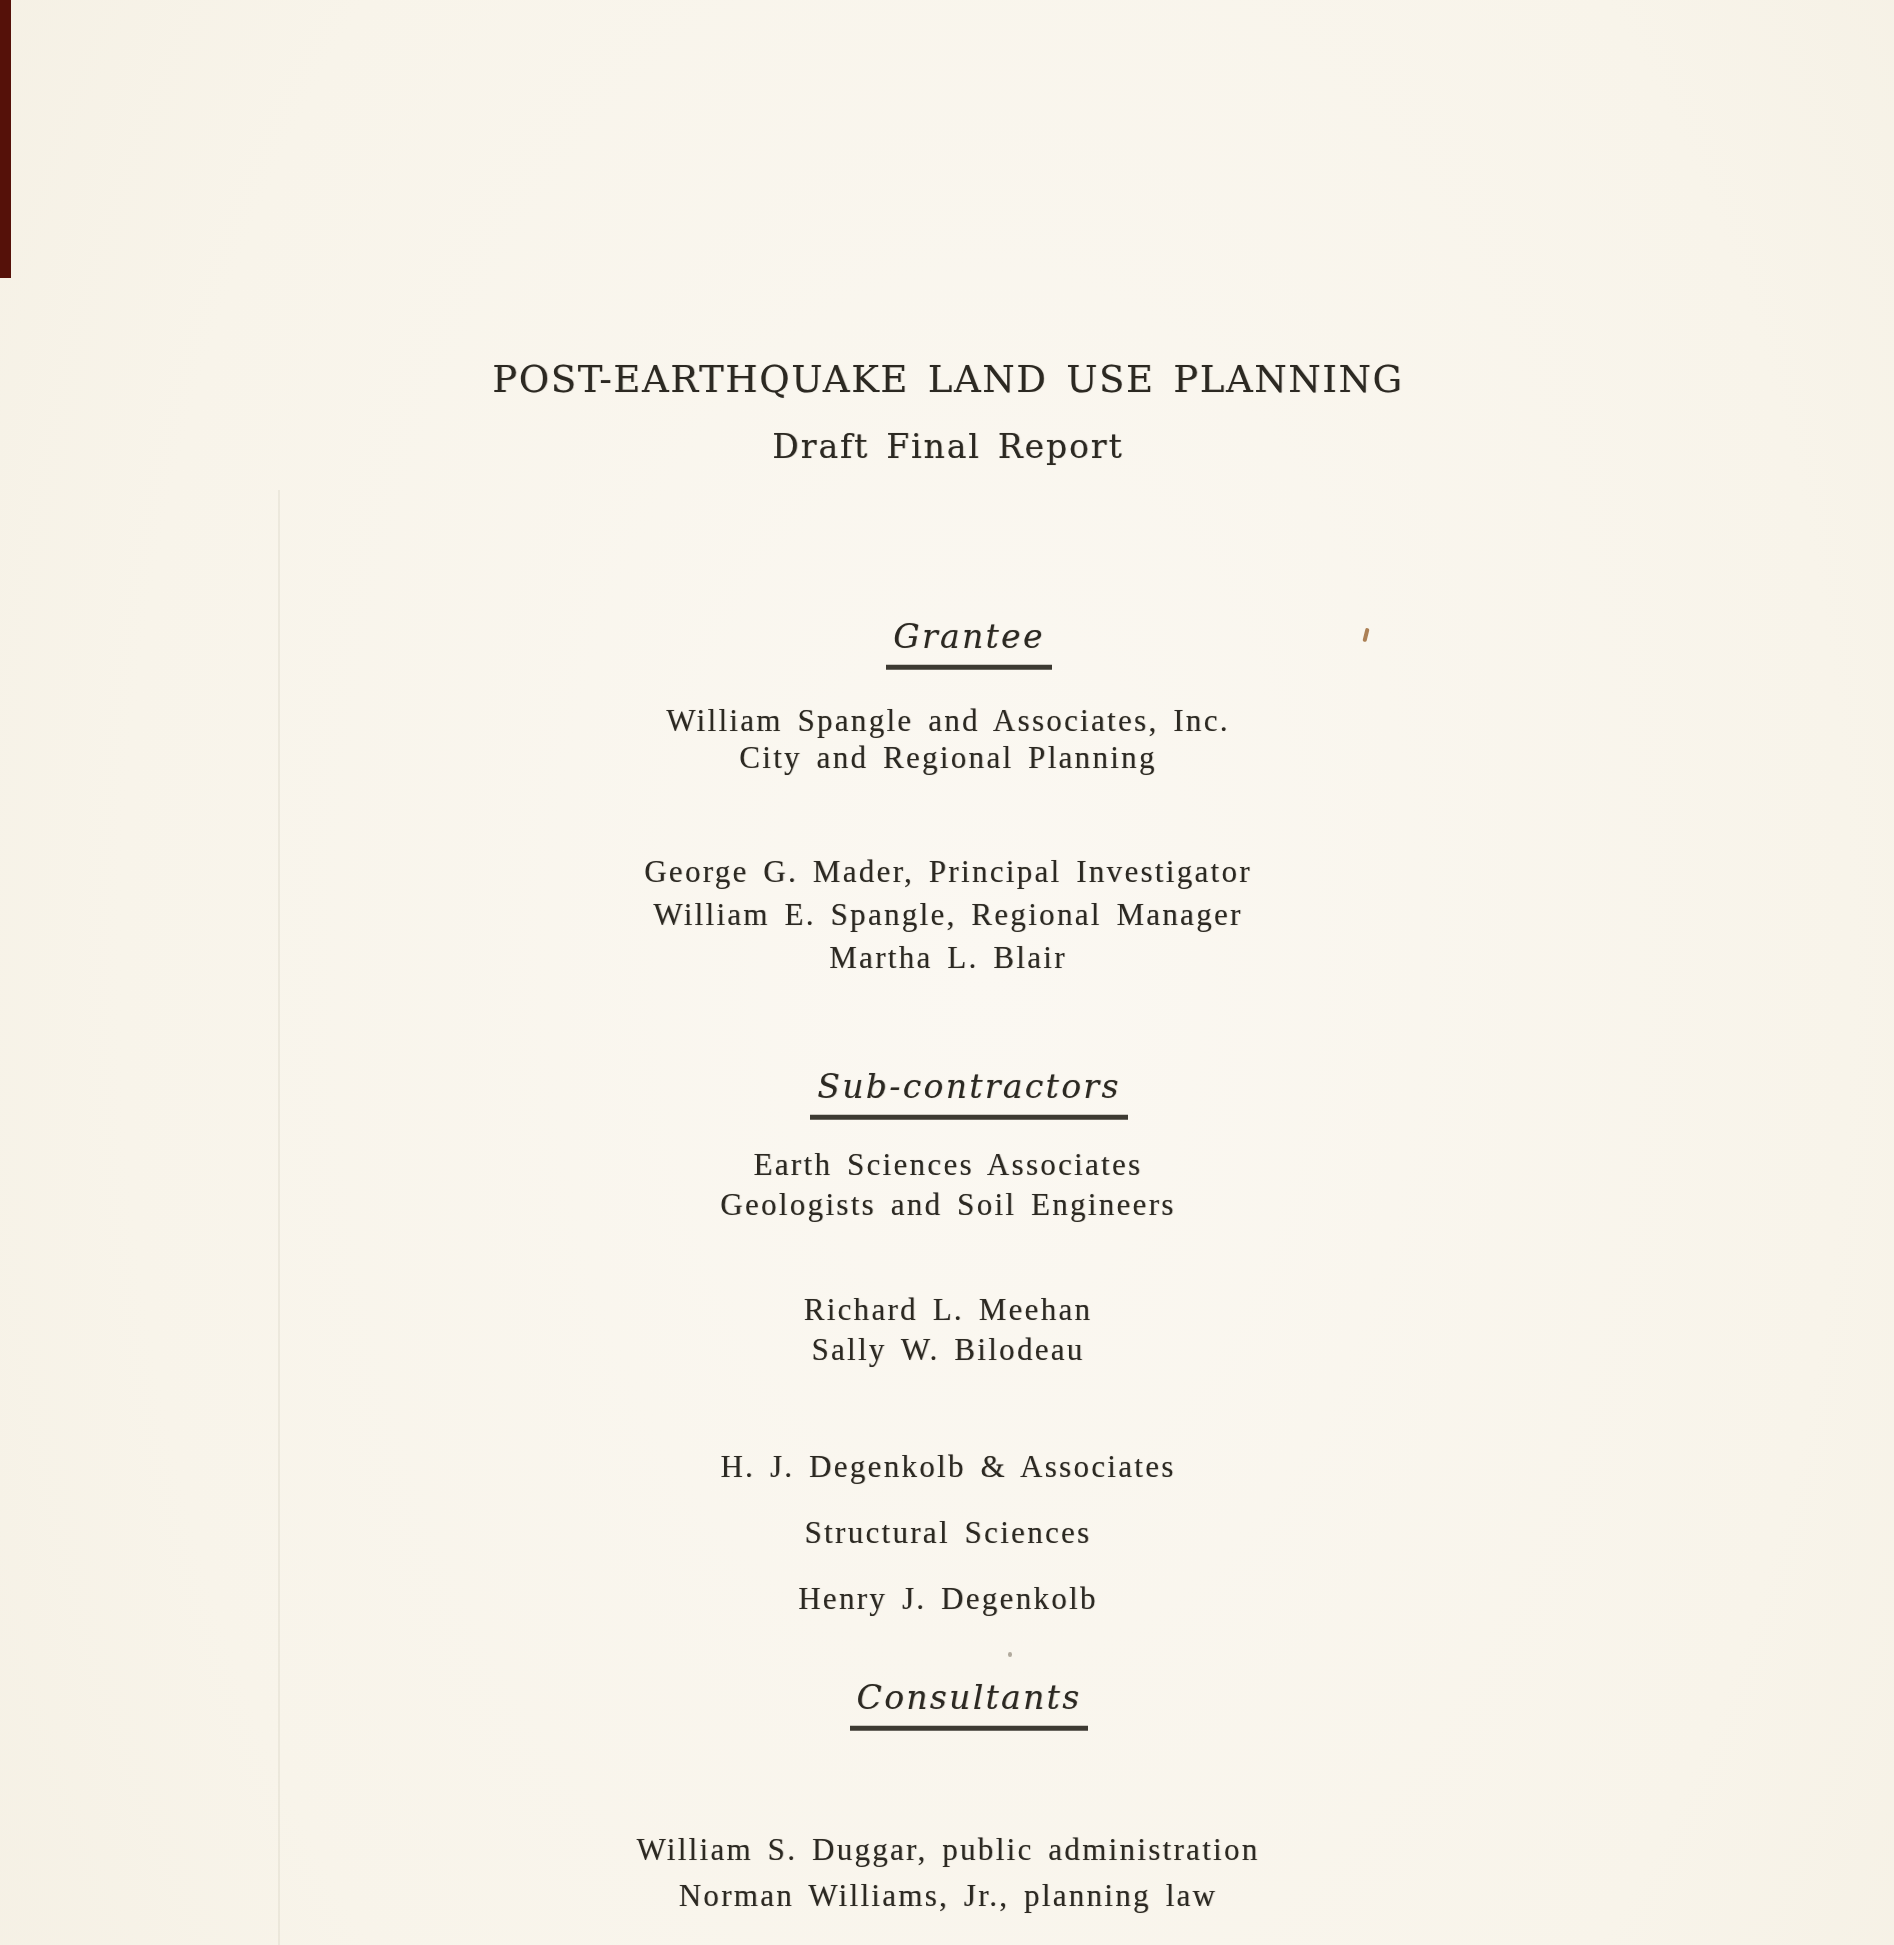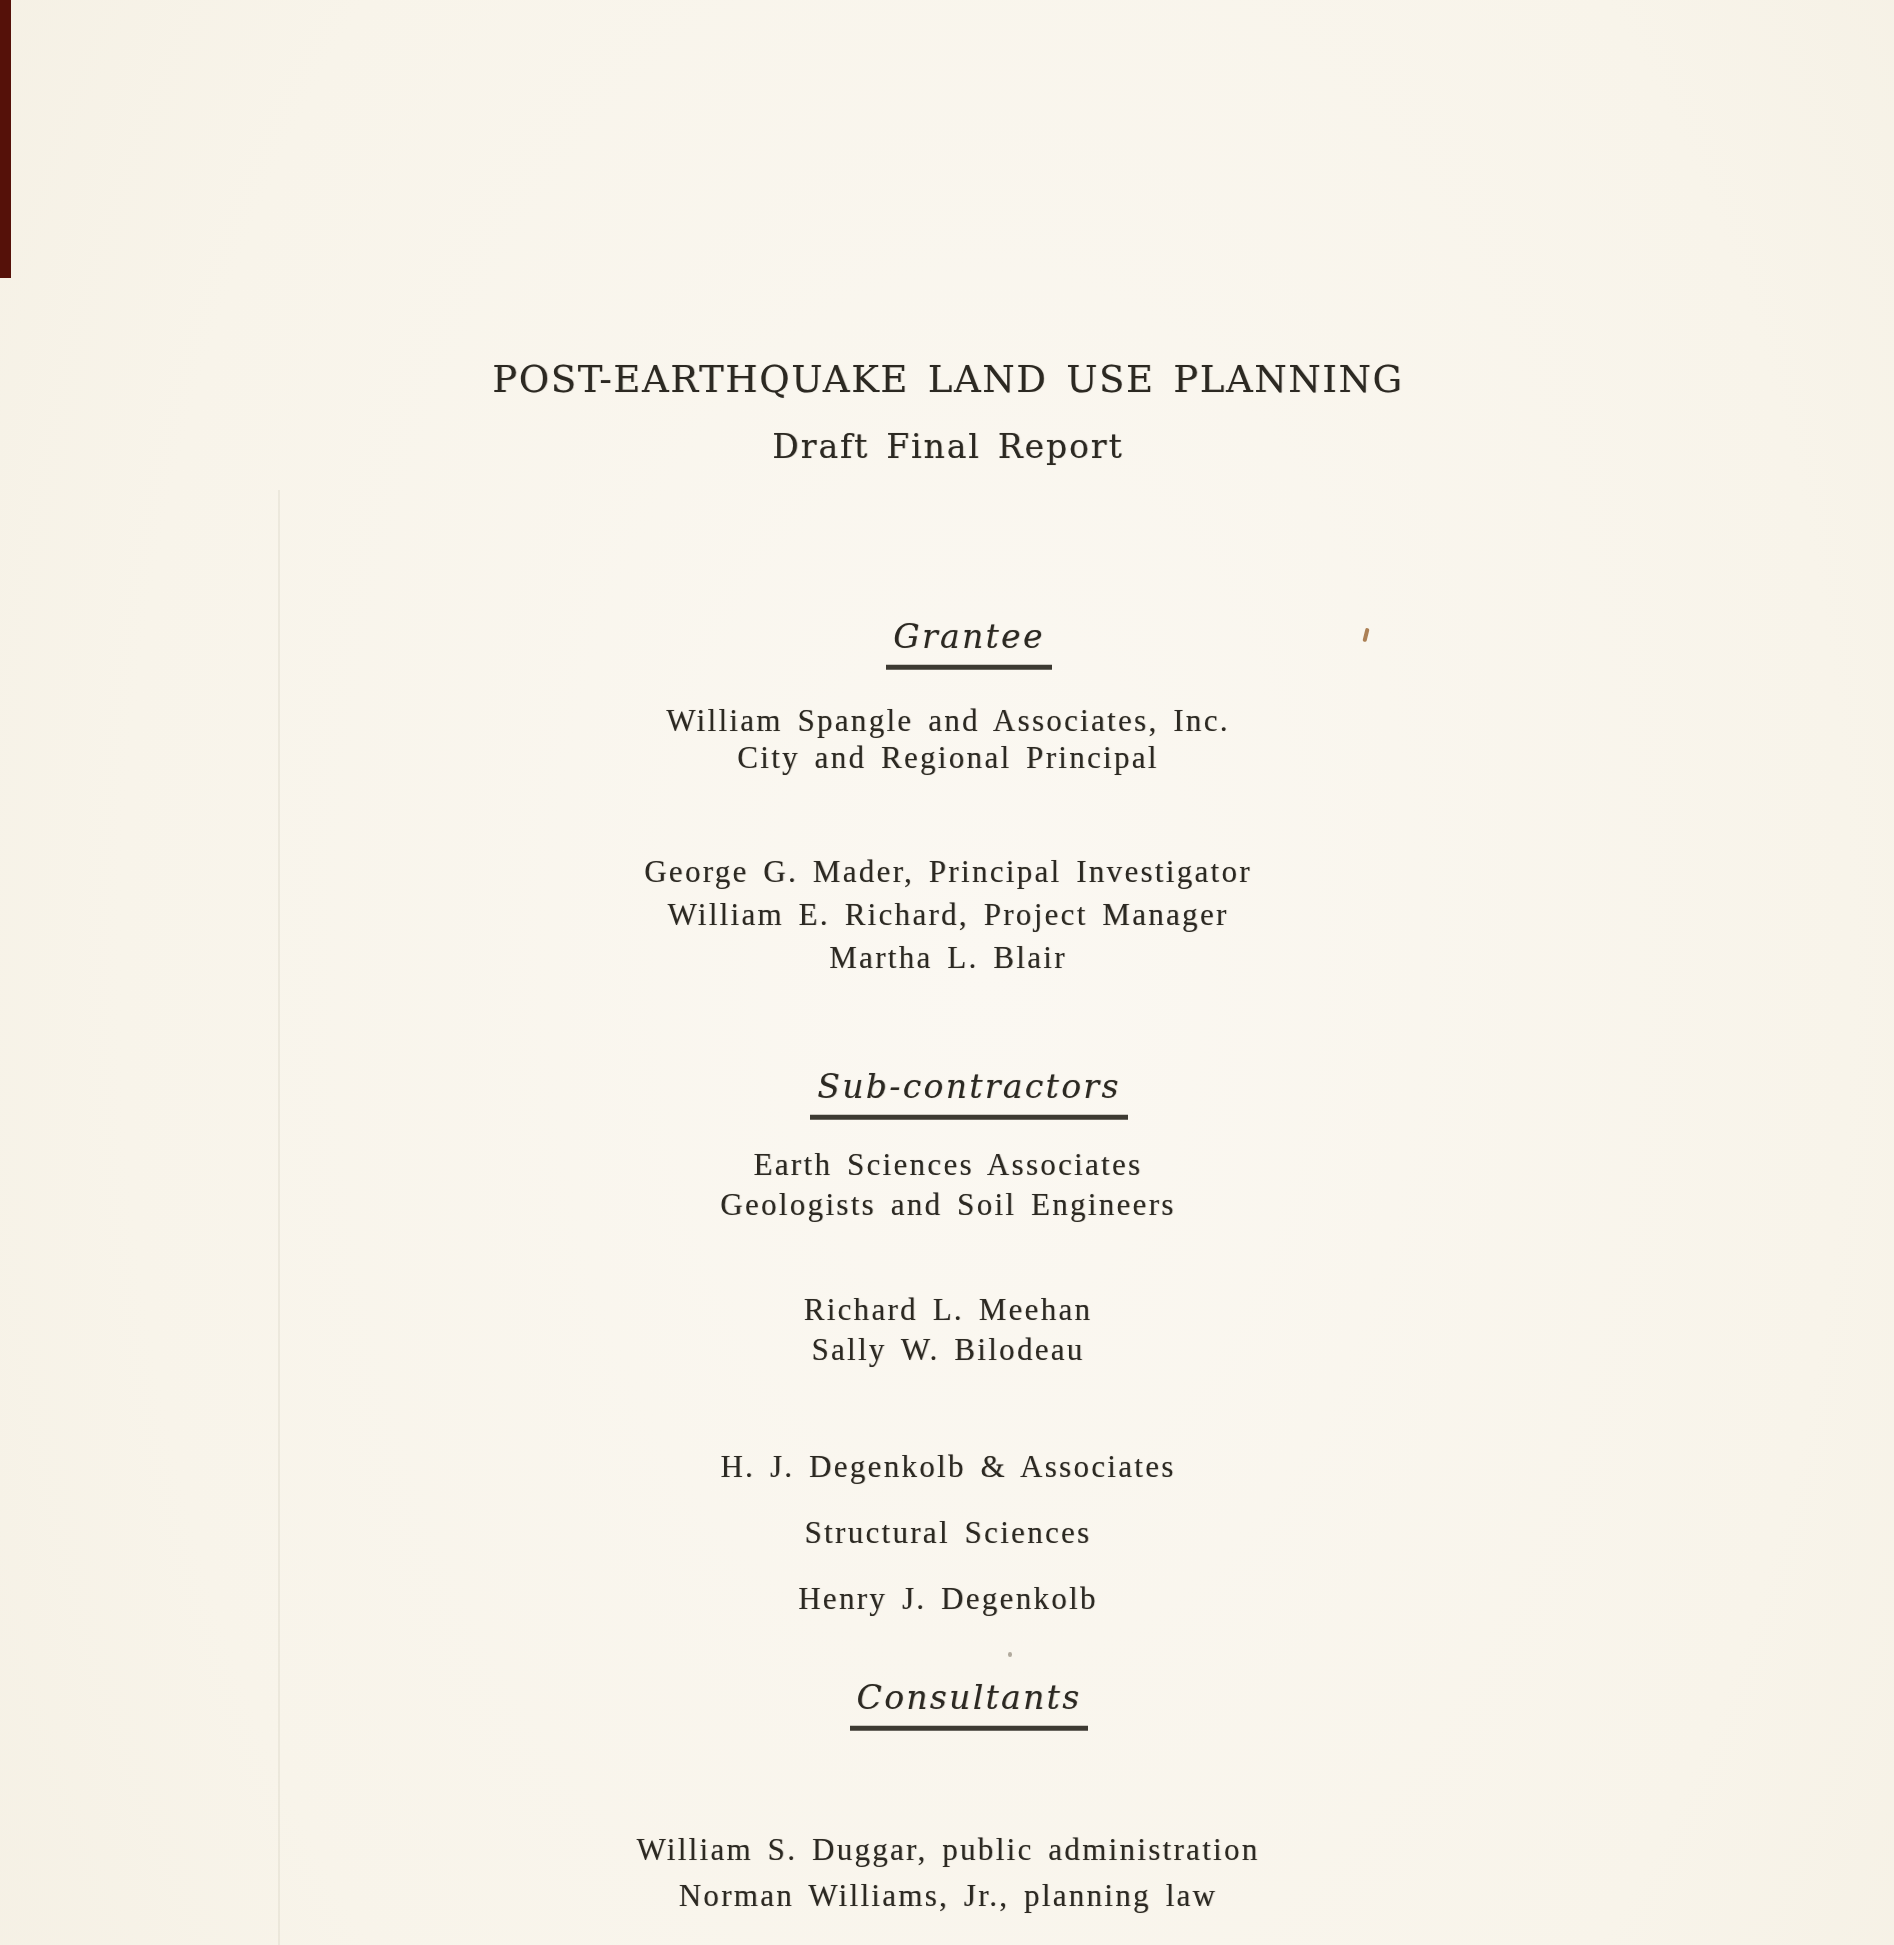--- a/index.html
+++ b/index.html
@@ -79,24 +79,24 @@
 
   <div class="line title" style="top:379px">POST-EARTHQUAKE LAND USE PLANNING</div>
   <div class="line subtitle" style="top:446px">Draft Final Report</div>
 
   <div class="line heading-row" style="top:643px">
     <span class="heading">Grantee</span>
   </div>
   <div class="speck-tick"></div>
 
   <div class="line body" style="top:721px">William Spangle and Associates, Inc.</div>
-  <div class="line body" style="top:758px">City and Regional Principal</div>
+  <div class="line body" style="top:758px">City and Regional Planning</div>
 
   <div class="line body" style="top:872px">George G. Mader, Principal Investigator</div>
-  <div class="line body" style="top:915px">William E. Richard, Project Manager</div>
+  <div class="line body" style="top:915px">William E. Spangle, Regional Manager</div>
   <div class="line body" style="top:958px">Martha L. Blair</div>
 
   <div class="line heading-row" style="top:1093px">
     <span class="heading">Sub-contractors</span>
   </div>
 
   <div class="line body" style="top:1165px">Earth Sciences Associates</div>
   <div class="line body" style="top:1205px">Geologists and Soil Engineers</div>
 
   <div class="line body" style="top:1310px">Richard L. Meehan</div>

